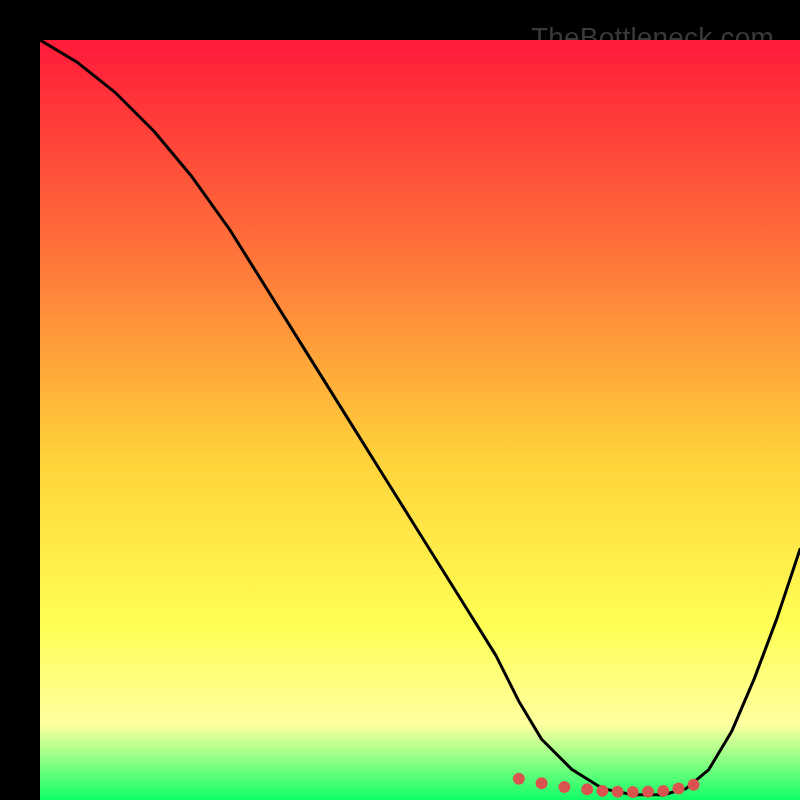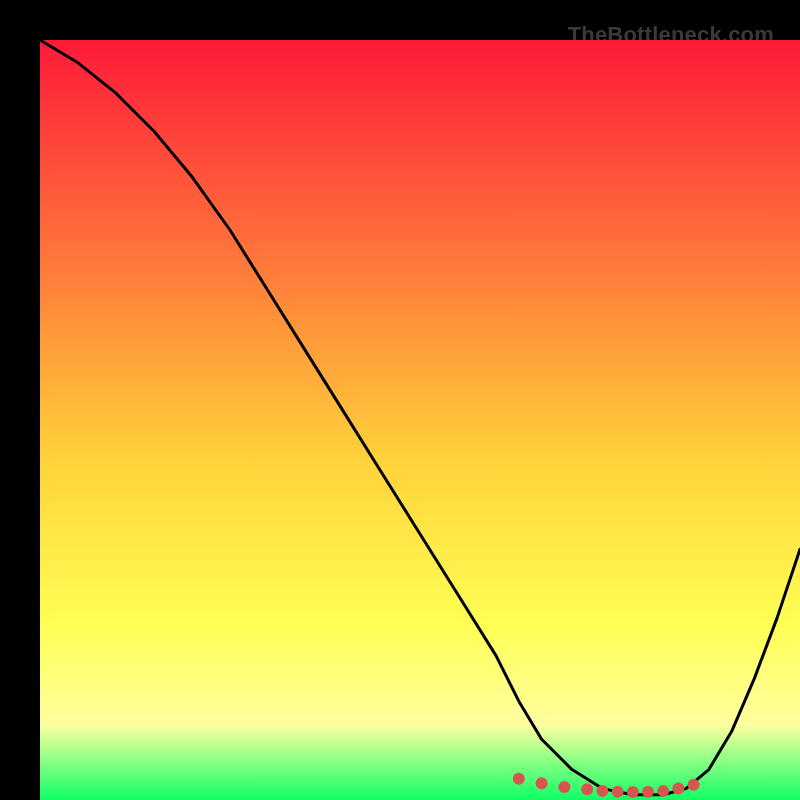--- a/index.html
+++ b/index.html
@@ -17,22 +17,22 @@
     top: 20px;
     width: 760px;
     height: 760px;
     background: #000;
   }
   .watermark {
     position: absolute;
     top: 2px;
     right: 6px;
     color: #3a3a3a;
-    font-size: 22px;
-    font-weight: 700;
+    font-size: 28px;
+    font-weight: 400;
     letter-spacing: 0.2px;
     user-select: none;
   }
   .plot-wrap {
     position: absolute;
     left: 20px;
     top: 20px;
     width: 760px;
     height: 760px;
   }

